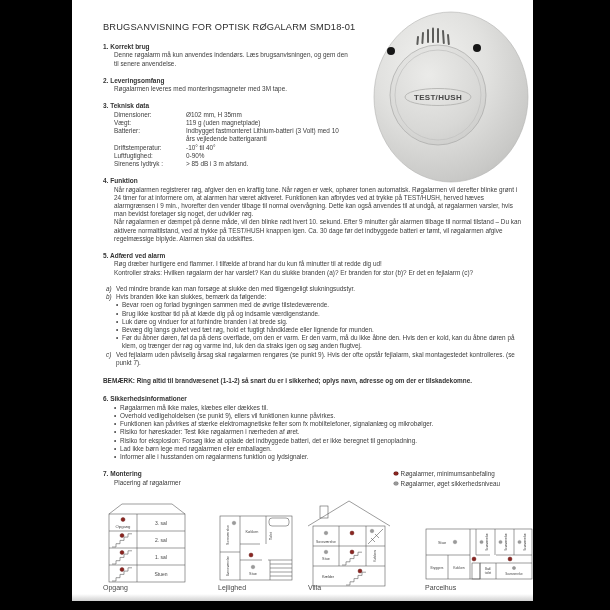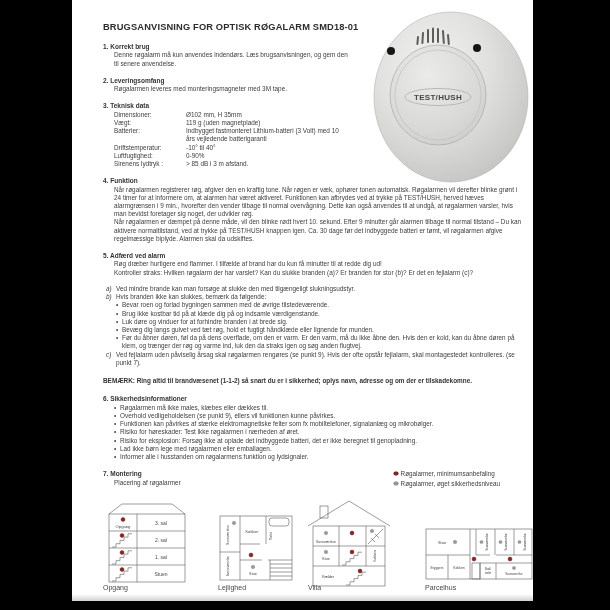--- a/index.html
+++ b/index.html
@@ -12,21 +12,21 @@
   .page{
     position:absolute;left:72px;top:0;width:461px;height:601px;
     background:#fff;
   }
   .page::after{
     content:"";position:absolute;left:0;right:0;bottom:0;height:7px;
     background:linear-gradient(to bottom,rgba(255,255,255,0),rgba(120,120,120,.35));
     pointer-events:none;
   }
   .content{position:absolute;left:31px;top:22px;width:419px}
-  h1{font-size:9.3px;font-weight:bold;color:#2d2d2d;margin:0 0 11px 0;letter-spacing:.15px}
+  h1{font-size:9.3px;font-weight:normal;color:#2d2d2d;margin:0 0 11px 0;letter-spacing:.15px}
   .sec{margin:0 0 9px 0;padding-left:11px}
   .sec .h{font-weight:bold;font-size:6.5px;line-height:8.4px;text-indent:-11px;color:#333}
   .txt{font-size:6.4px;line-height:8.2px}
   .col1{width:246px}
   .tech{display:grid;grid-template-columns:72px 1fr;column-gap:0}
   .tech .tl{font-size:6.4px;line-height:8.2px}
   .tech .tv{font-size:6.4px;line-height:8.2px}
   .abc{margin-top:8px}
   .abc-item{display:flex;font-size:6.4px;line-height:8.2px}
   .abc-item .m{flex:none;width:10px;margin-left:-8px;font-style:italic}

